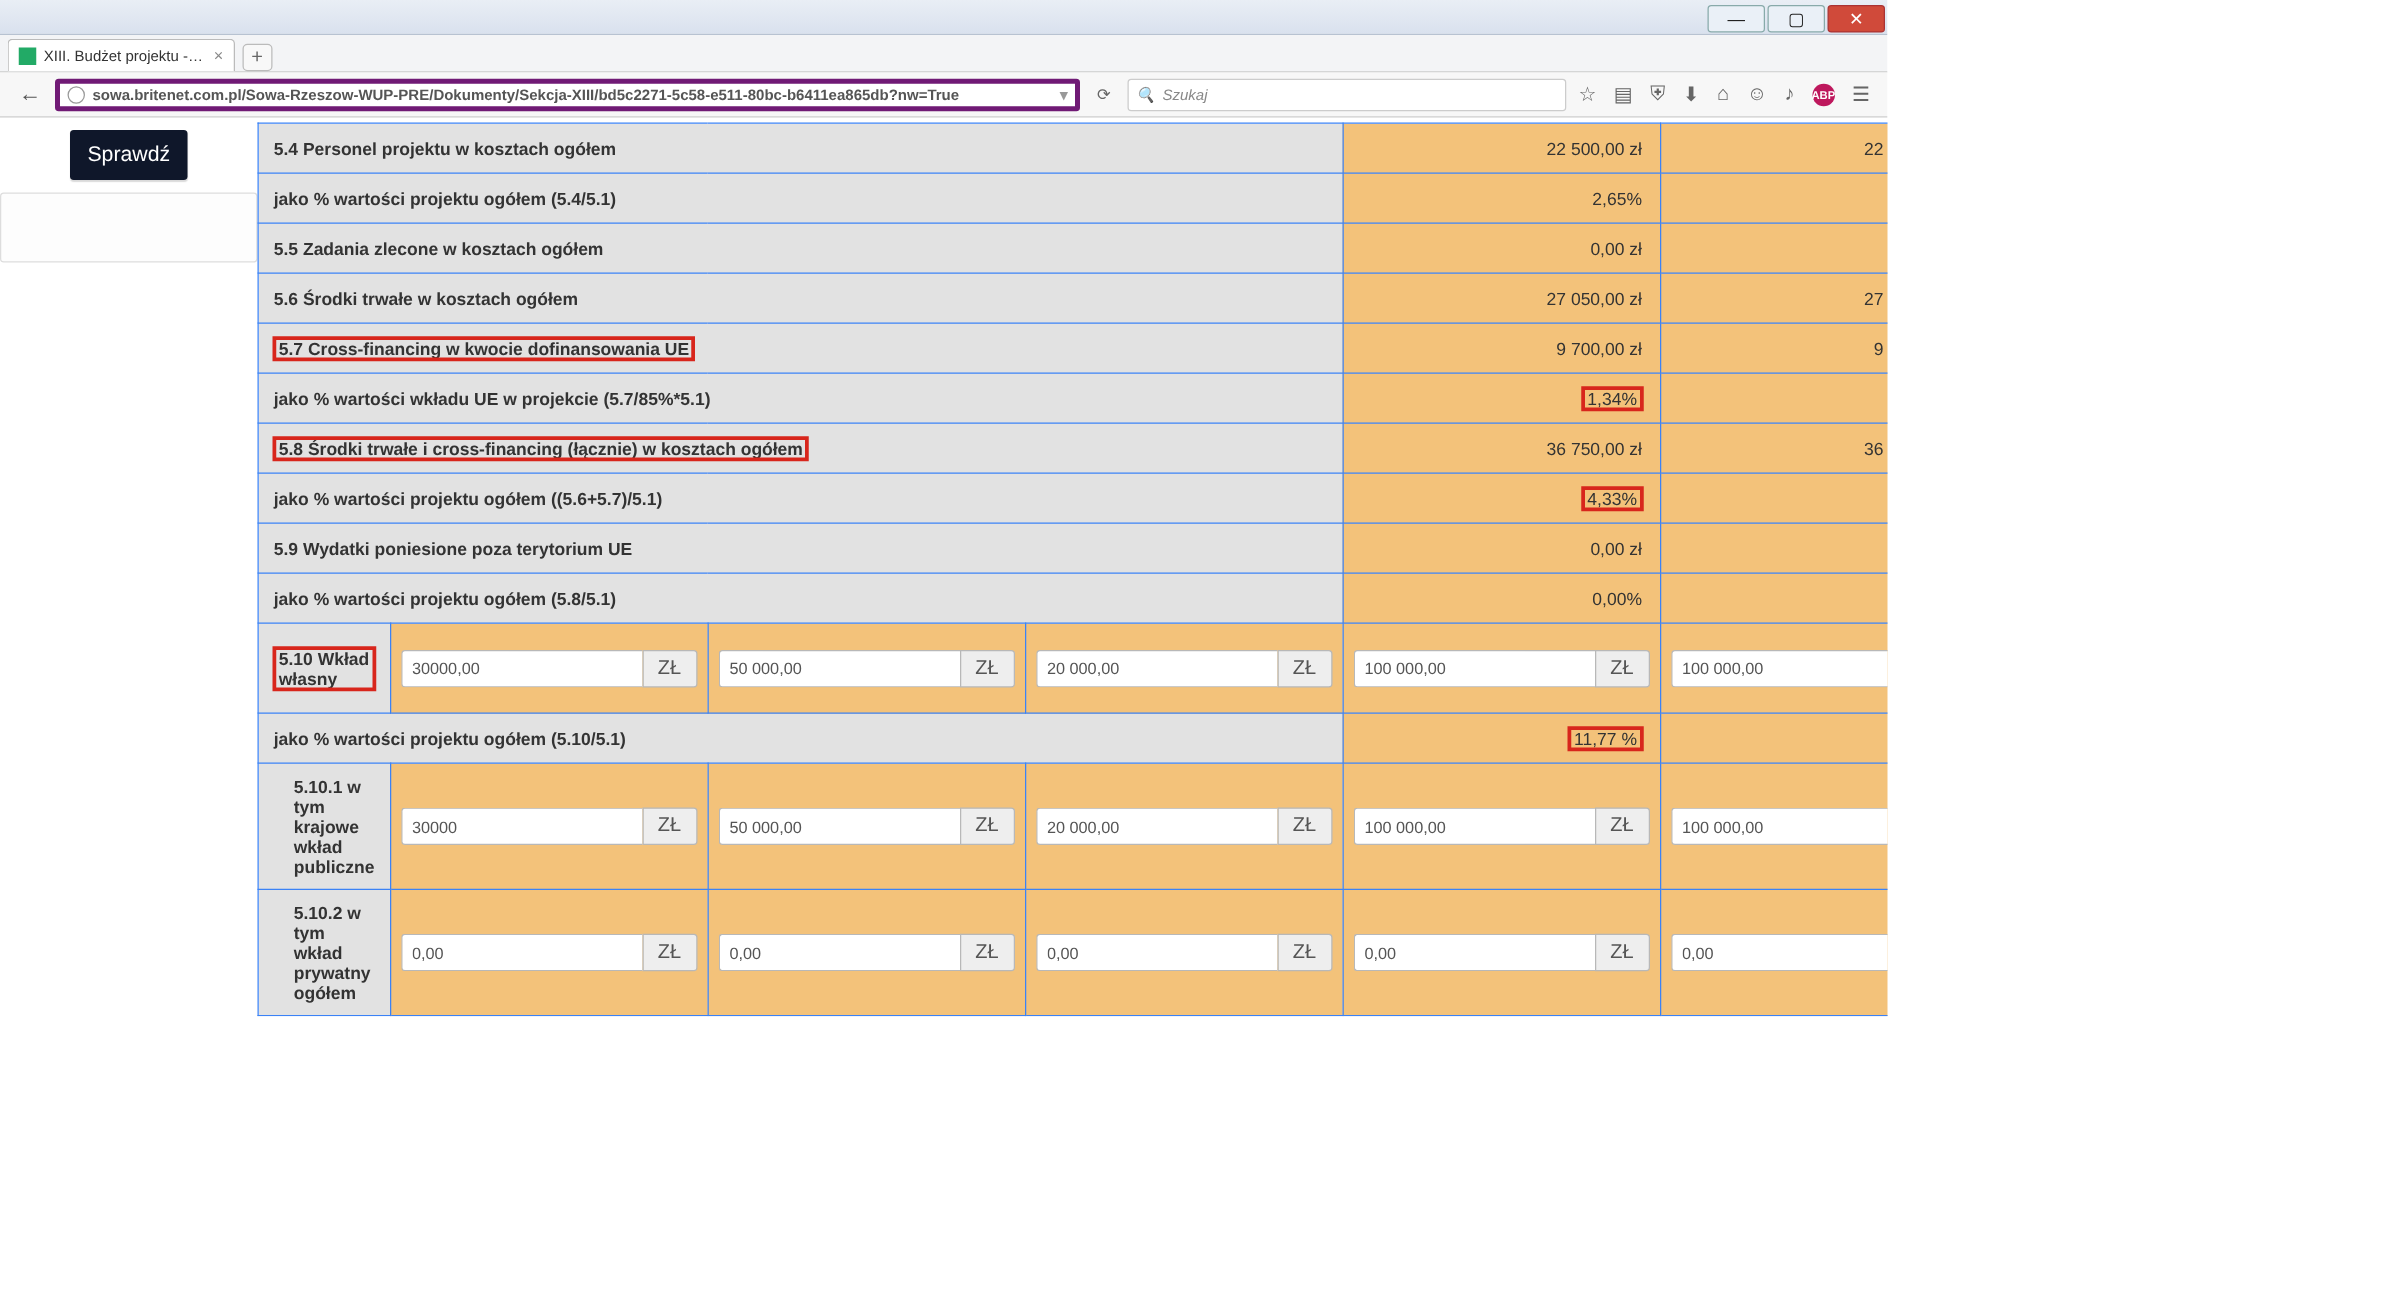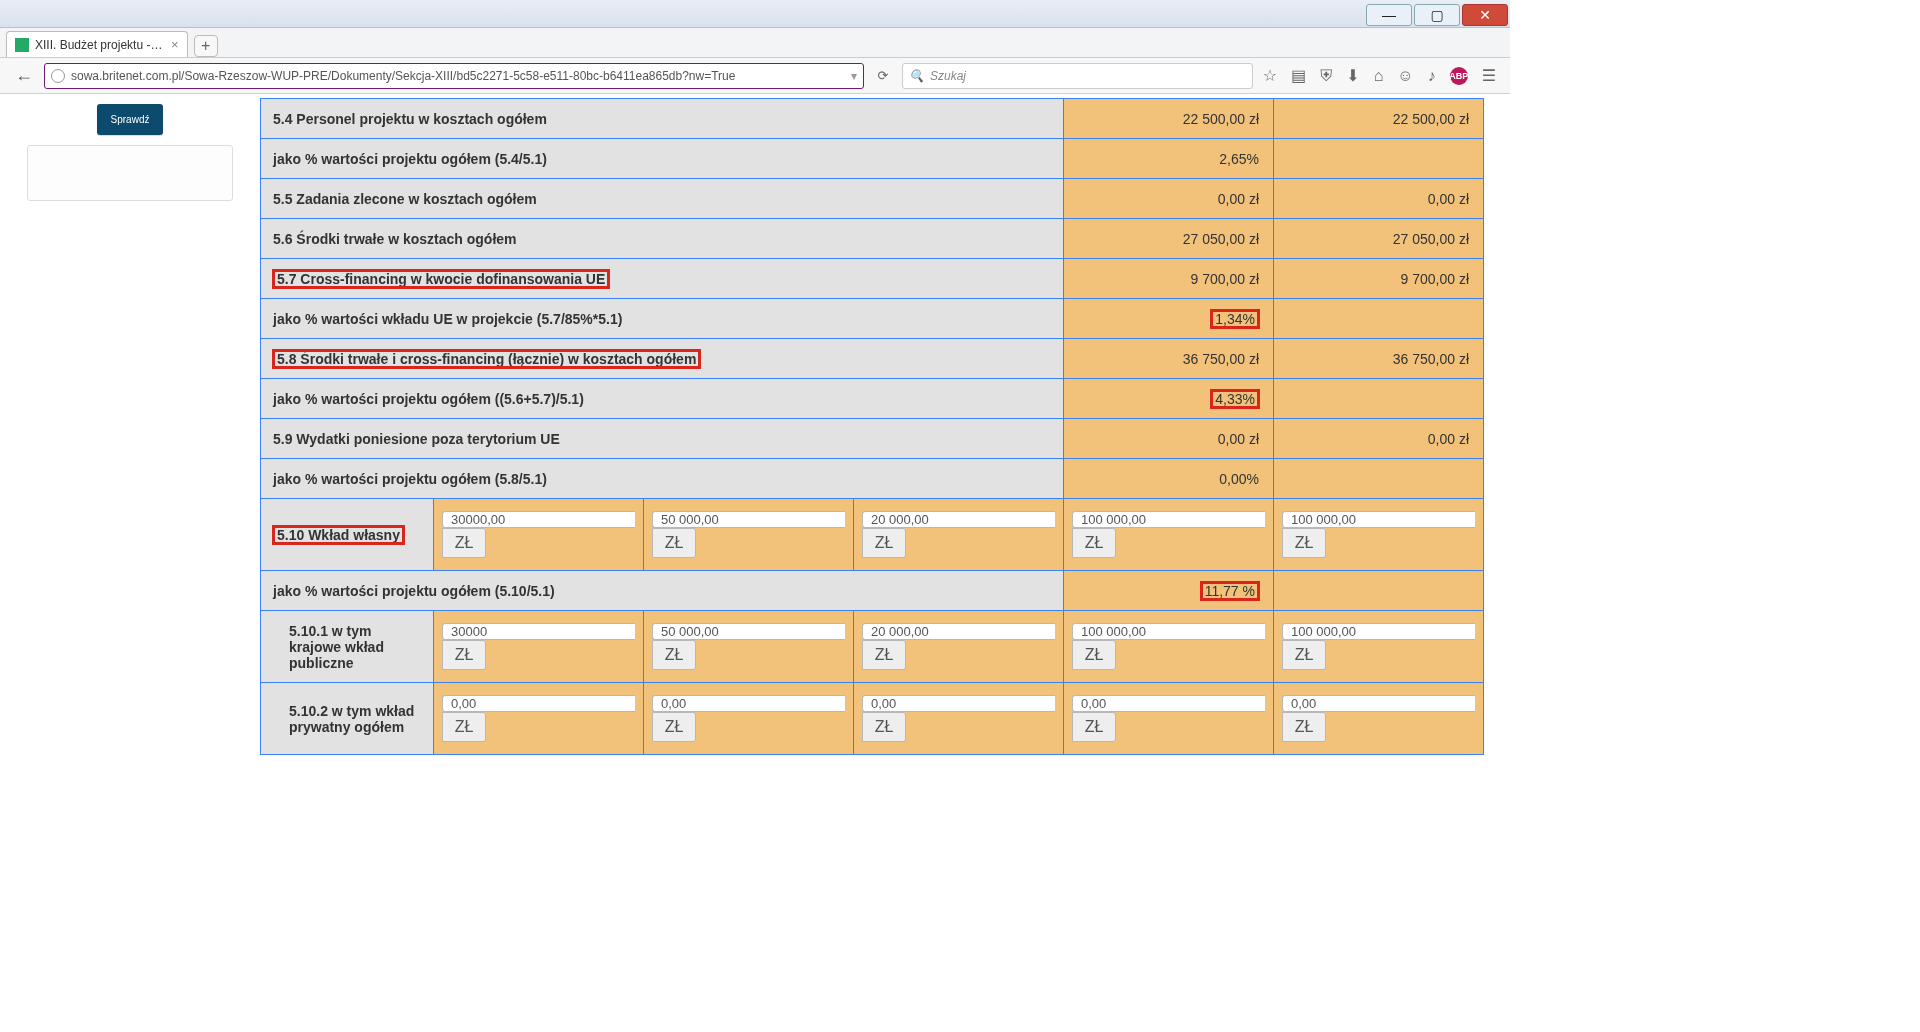--- a/index.html
+++ b/index.html
@@ -11,41 +11,41 @@
   
   .tabstrip { height:30px; background:#f3f4f6; display:flex; align-items:flex-end; border-bottom:1px solid #ccc; padding-left:6px;}
   .tab { height:26px; background:#fff; border:1px solid #bbb; border-bottom:none; border-radius:4px 4px 0 0; display:flex; align-items:center; padding:0 8px; gap:6px; max-width:200px;}
   .tab .fav { width:14px; height:14px; background:#2a6; display:inline-block;}
   .tab .title { font-size:12px; color:#333; white-space:nowrap; overflow:hidden; text-overflow:ellipsis; max-width:130px;}
   .tab .x { color:#888; font-size:13px;}
   .newtab { width:24px; height:22px; border:1px solid #bbb; background:#f8f8f8; border-radius:4px; margin-left:6px; display:flex; align-items:center; justify-content:center; font-size:16px; color:#666;}
   
   .addrbar { height:36px; background:#f7f7f7; border-bottom:1px solid #d0d0d0; display:flex; align-items:center; gap:6px; padding:0 10px;}
   .navbtn { width:28px; height:28px; border-radius:4px; display:flex; align-items:center; justify-content:center; color:#555; font-size:18px;}
-  .urlbox { flex:0 0 820px; height:26px; border:1px solid #701a75; border-radius:3px; background:#fff; display:flex; align-items:center; padding:0 6px; gap:6px; color:#555; font-size:12px;}
+  .urlbox { flex:0 0 820px; height:26px; border:4px solid #701a75; border-radius:3px; background:#fff; display:flex; align-items:center; padding:0 6px; gap:6px; color:#555; font-size:12px;font-weight:bold;}
   .urlbox .globe{ width:14px;height:14px;border:1px solid #999;border-radius:50%;}
   .url-inner{flex:1;display:flex;align-items:center;gap:4px;}
   .reload { width:26px; text-align:center; color:#666;}
   .searchbox { flex:1; height:26px; border:1px solid #ccc; border-radius:3px; background:#fff; display:flex; align-items:center; padding:0 6px; gap:6px; color:#888; font-size:12px; font-style:italic;}
   .toolicons { display:flex; gap:14px; align-items:center; color:#666; font-size:16px; padding:0 4px;}
   .abp { width:18px;height:18px; background:#be185d; border-radius:50%; color:#fff; font-size:9px; font-weight:bold; display:flex; align-items:center; justify-content:center; font-style:normal;}
   
   .page { display:flex; align-items:flex-start; padding:4px 0 0 0;}
   .sidebar { width:260px; padding:6px 0 0 0; display:flex; flex-direction:column; align-items:center;}
-  .btn-primary { background:#0c4a6e; color:#fff; border:none; border-radius:3px; padding:10px 14px; font-size:10px; box-shadow:0 1px 1px rgba(0,0,0,.15);}
+  .btn-primary { background:#0f172a; color:#fff; border:none; border-radius:3px; padding:10px 14px; font-size:17px; box-shadow:0 1px 1px rgba(0,0,0,.15);}
   .sidecard { width:206px; height:56px; border:1px solid #ddd; border-radius:3px; margin-top:10px; background:#fdfdfd;}
   .content { flex:1; padding-right:26px;}
   
   table.budget { width:100%; border-collapse:collapse; }
   table.budget td { border:1px solid #3b82f6; vertical-align:middle; }
   .lbl { background:#e2e2e2; font-weight:bold; font-size:14px; color:#333; padding:10px 12px; }
   .lbl.indent { padding-left:28px; }
   .val { background:#f3c27a; text-align:right; font-size:14px; color:#333; padding:10px 14px; white-space:nowrap;}
   .val-input-cell { background:#f3c27a; padding:10px 8px;}
-  .inputwrap { display:flex; gap:0;flex-direction:column;}
+  .inputwrap { display:flex; gap:0;}
   .inputwrap input { flex:1; height:30px; border:1px solid #b8b8b8; border-right:none; border-radius:3px 0 0 3px; padding:0 8px; font-size:13px; color:#555; background:#fff;}
   .inputwrap .unit { width:44px; height:30px; border:1px solid #b8b8b8; background:#eee; border-radius:0 3px 3px 0; display:flex; align-items:center; justify-content:center; font-size:16px; color:#555;}
   .hl { outline:3px solid #d8261c; outline-offset:-2px; display:inline-block; padding:1px 4px;}
   
   tr.h40 td { height:40px; }
   tr.tall td.lbl { height:72px;}
   
   col.c-label { width:266px; }
   col.c-in    { width:168px; }
   col.c-sum1  { width:172px; }

